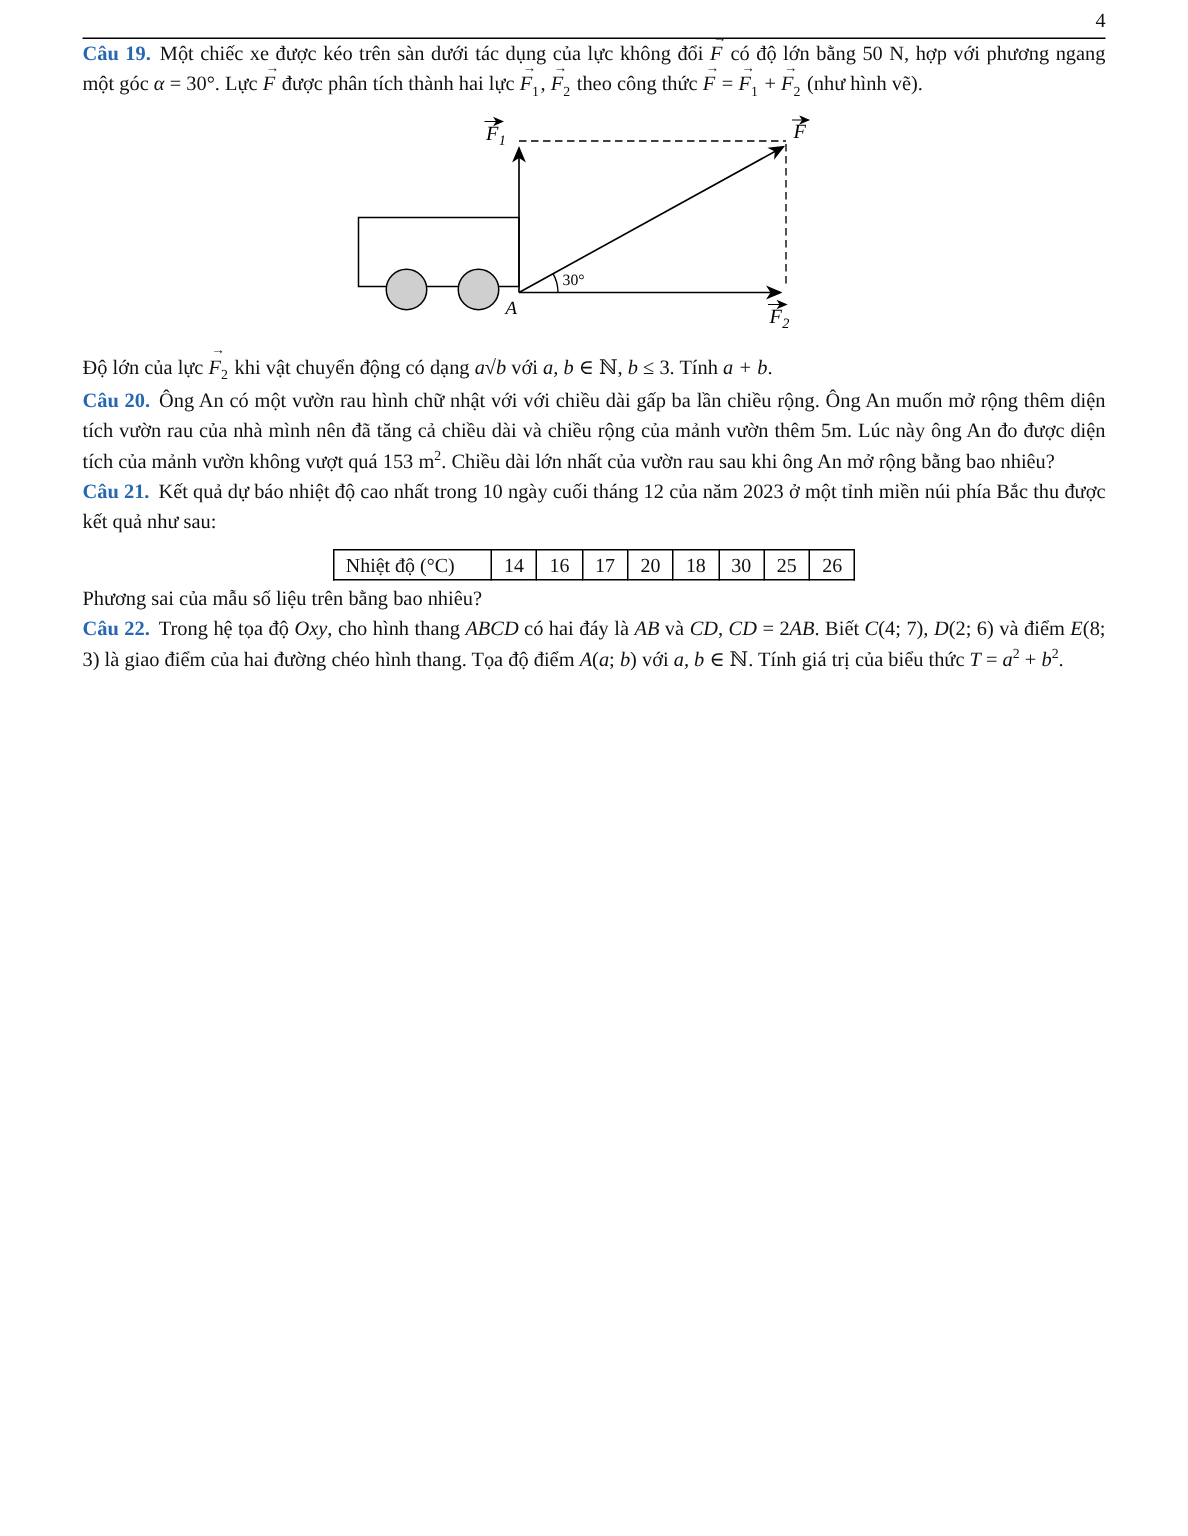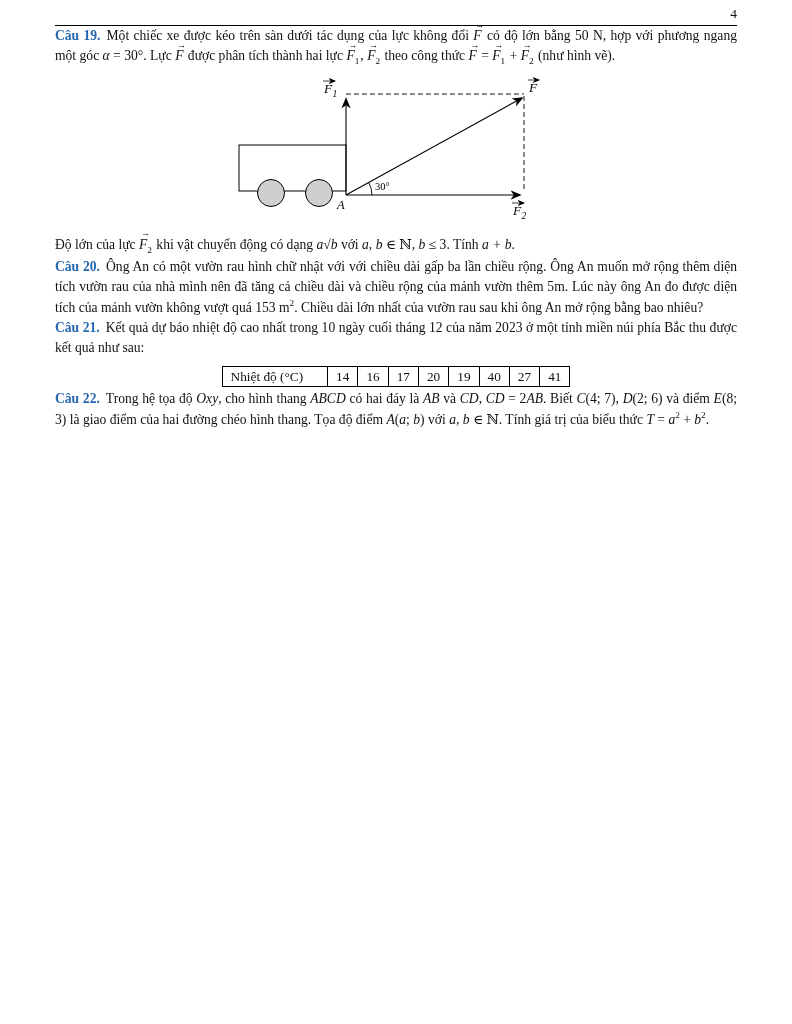--- a/index.html
+++ b/index.html
@@ -97,24 +97,25 @@
   <p class="para"><b class="qlabel">Câu 21.</b><span class="ptext"><span>Kết quả dự báo nhiệt độ cao nhất trong 10 ngày cuối tháng 12 của năm 2023 ở một tỉnh miền núi phía Bắc thu được kết quả như sau:</span></span></p>
 
   <table class="freq-table">
     <tbody>
       <tr>
         <td class="head">Nhiệt độ (°C)</td>
         <td class="num">14</td>
         <td class="num">16</td>
         <td class="num">17</td>
         <td class="num">20</td>
-        <td class="num">19</td>
-        <td class="num">40</td>
-        <td class="num">27</td>
-        <td class="num">41</td>
+        <td class="num">18</td>
+        <td class="num">30</td>
+        <td class="num">25</td>
+        <td class="num">26</td>
       </tr>
     </tbody>
   </table>
 
+  <p class="para tight"><span class="ptext"><span>Phương sai của mẫu số liệu trên bằng bao nhiêu?</span></span></p>
 
   <p class="para"><b class="qlabel">Câu 22.</b><span class="ptext"><span>Trong hệ tọa độ </span><i>Oxy</i><span>, cho hình thang </span><i>ABCD</i><span> có hai đáy là </span><i>AB</i><span> và </span><i>CD</i><span>, </span><i>CD</i><span> = 2</span><i>AB</i><span>. Biết </span><i>C</i><span>(4; 7), </span><i>D</i><span>(2; 6) và điểm </span><i>E</i><span>(8; 3) là giao điểm của hai đường chéo hình thang. Tọa độ điểm </span><i>A</i><span>(</span><i>a</i><span>; </span><i>b</i><span>) với </span><i>a, b</i><span> ∈ ℕ. Tính giá trị của biểu thức </span><i>T</i><span> = </span><i>a</i><sup>2</sup><span> + </span><i>b</i><sup>2</sup><span>.</span></span></p>
 
 </div>
 
 </body></html>

